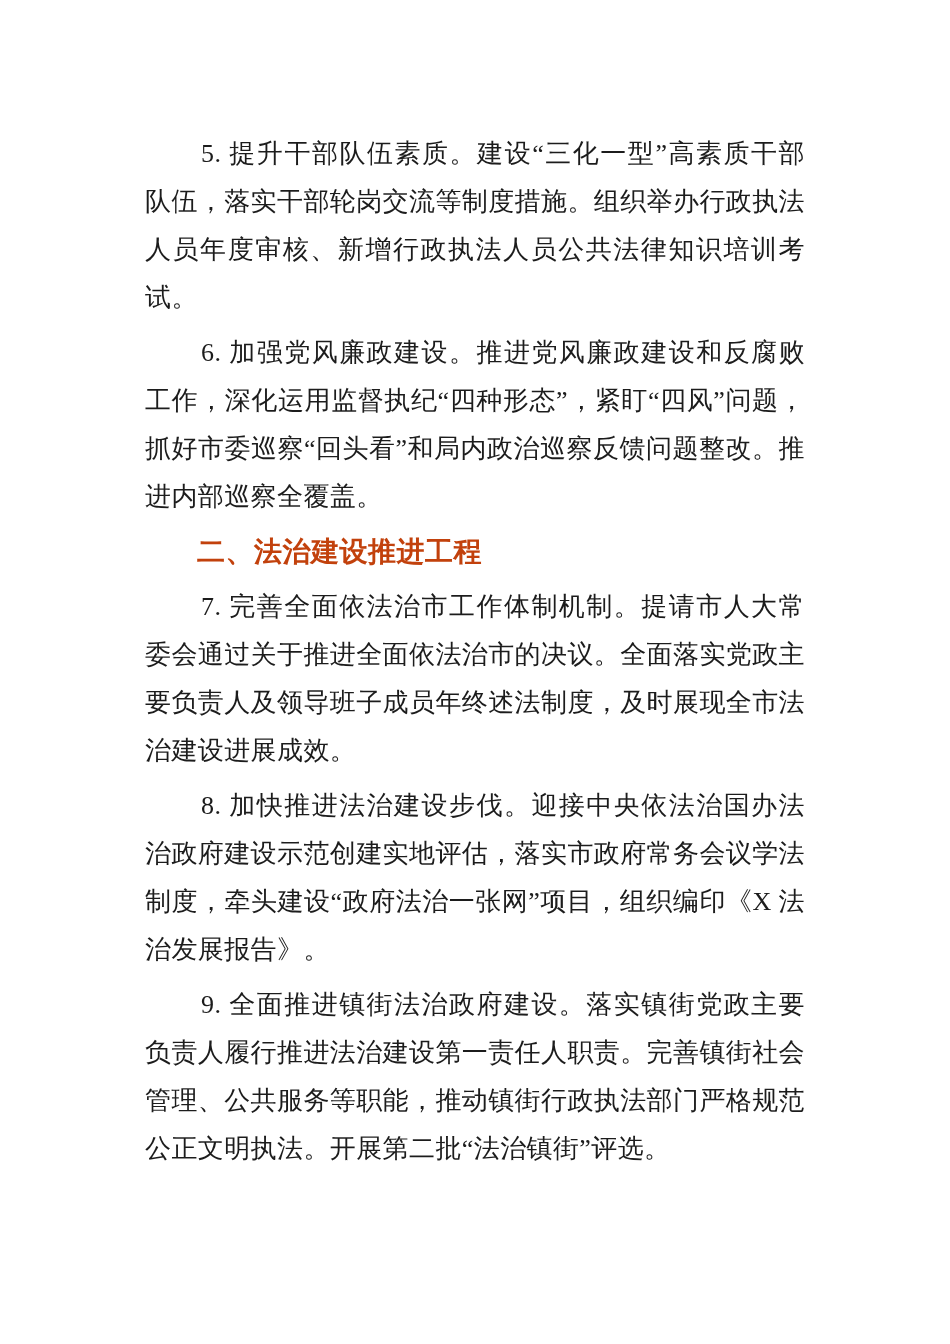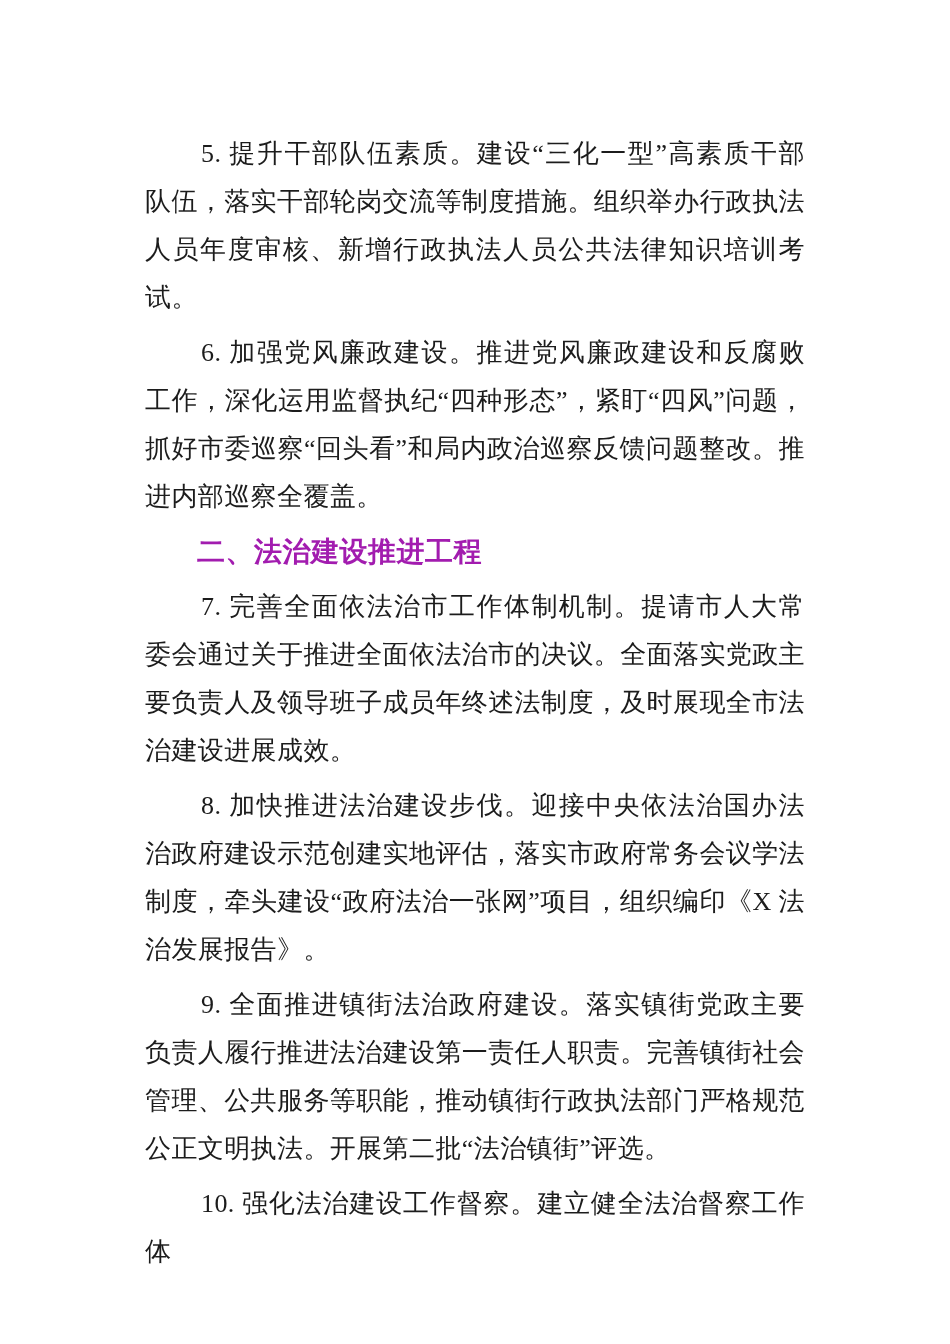--- a/index.html
+++ b/index.html
@@ -31,30 +31,29 @@
   }
   .para:last-child {
     margin-bottom: 0;
   }
   .heading {
     margin: 0 0 7px 0;
     font-family: "Liberation Sans", "DejaVu Sans", sans-serif;
     font-weight: bold;
     font-size: 28px;
     line-height: 48px;
-    color: #a21caf;
+    color: #c2410c;
     text-align: left;
     text-indent: 52px;
     letter-spacing: 0.5px;
   }
 </style>
 </head>
 <body>
 
 <div class="page">
   <p class="para">5. 提升干部队伍素质。建设“三化一型”高素质干部队伍，落实干部轮岗交流等制度措施。组织举办行政执法人员年度审核、新增行政执法人员公共法律知识培训考试。</p>
   <p class="para">6. 加强党风廉政建设。推进党风廉政建设和反腐败工作，深化运用监督执纪“四种形态”，紧盯“四风”问题，抓好市委巡察“回头看”和局内政治巡察反馈问题整改。推进内部巡察全覆盖。</p>
   <h2 class="heading">二、法治建设推进工程</h2>
   <p class="para">7. 完善全面依法治市工作体制机制。提请市人大常委会通过关于推进全面依法治市的决议。全面落实党政主要负责人及领导班子成员年终述法制度，及时展现全市法治建设进展成效。</p>
   <p class="para">8. 加快推进法治建设步伐。迎接中央依法治国办法治政府建设示范创建实地评估，落实市政府常务会议学法制度，牵头建设“政府法治一张网”项目，组织编印《X 法治发展报告》。</p>
   <p class="para">9. 全面推进镇街法治政府建设。落实镇街党政主要负责人履行推进法治建设第一责任人职责。完善镇街社会管理、公共服务等职能，推动镇街行政执法部门严格规范公正文明执法。开展第二批“法治镇街”评选。</p>
-  <p class="para">10. 强化法治建设工作督察。建立健全法治督察工作体</p>
 </div>
 
 </body></html>

